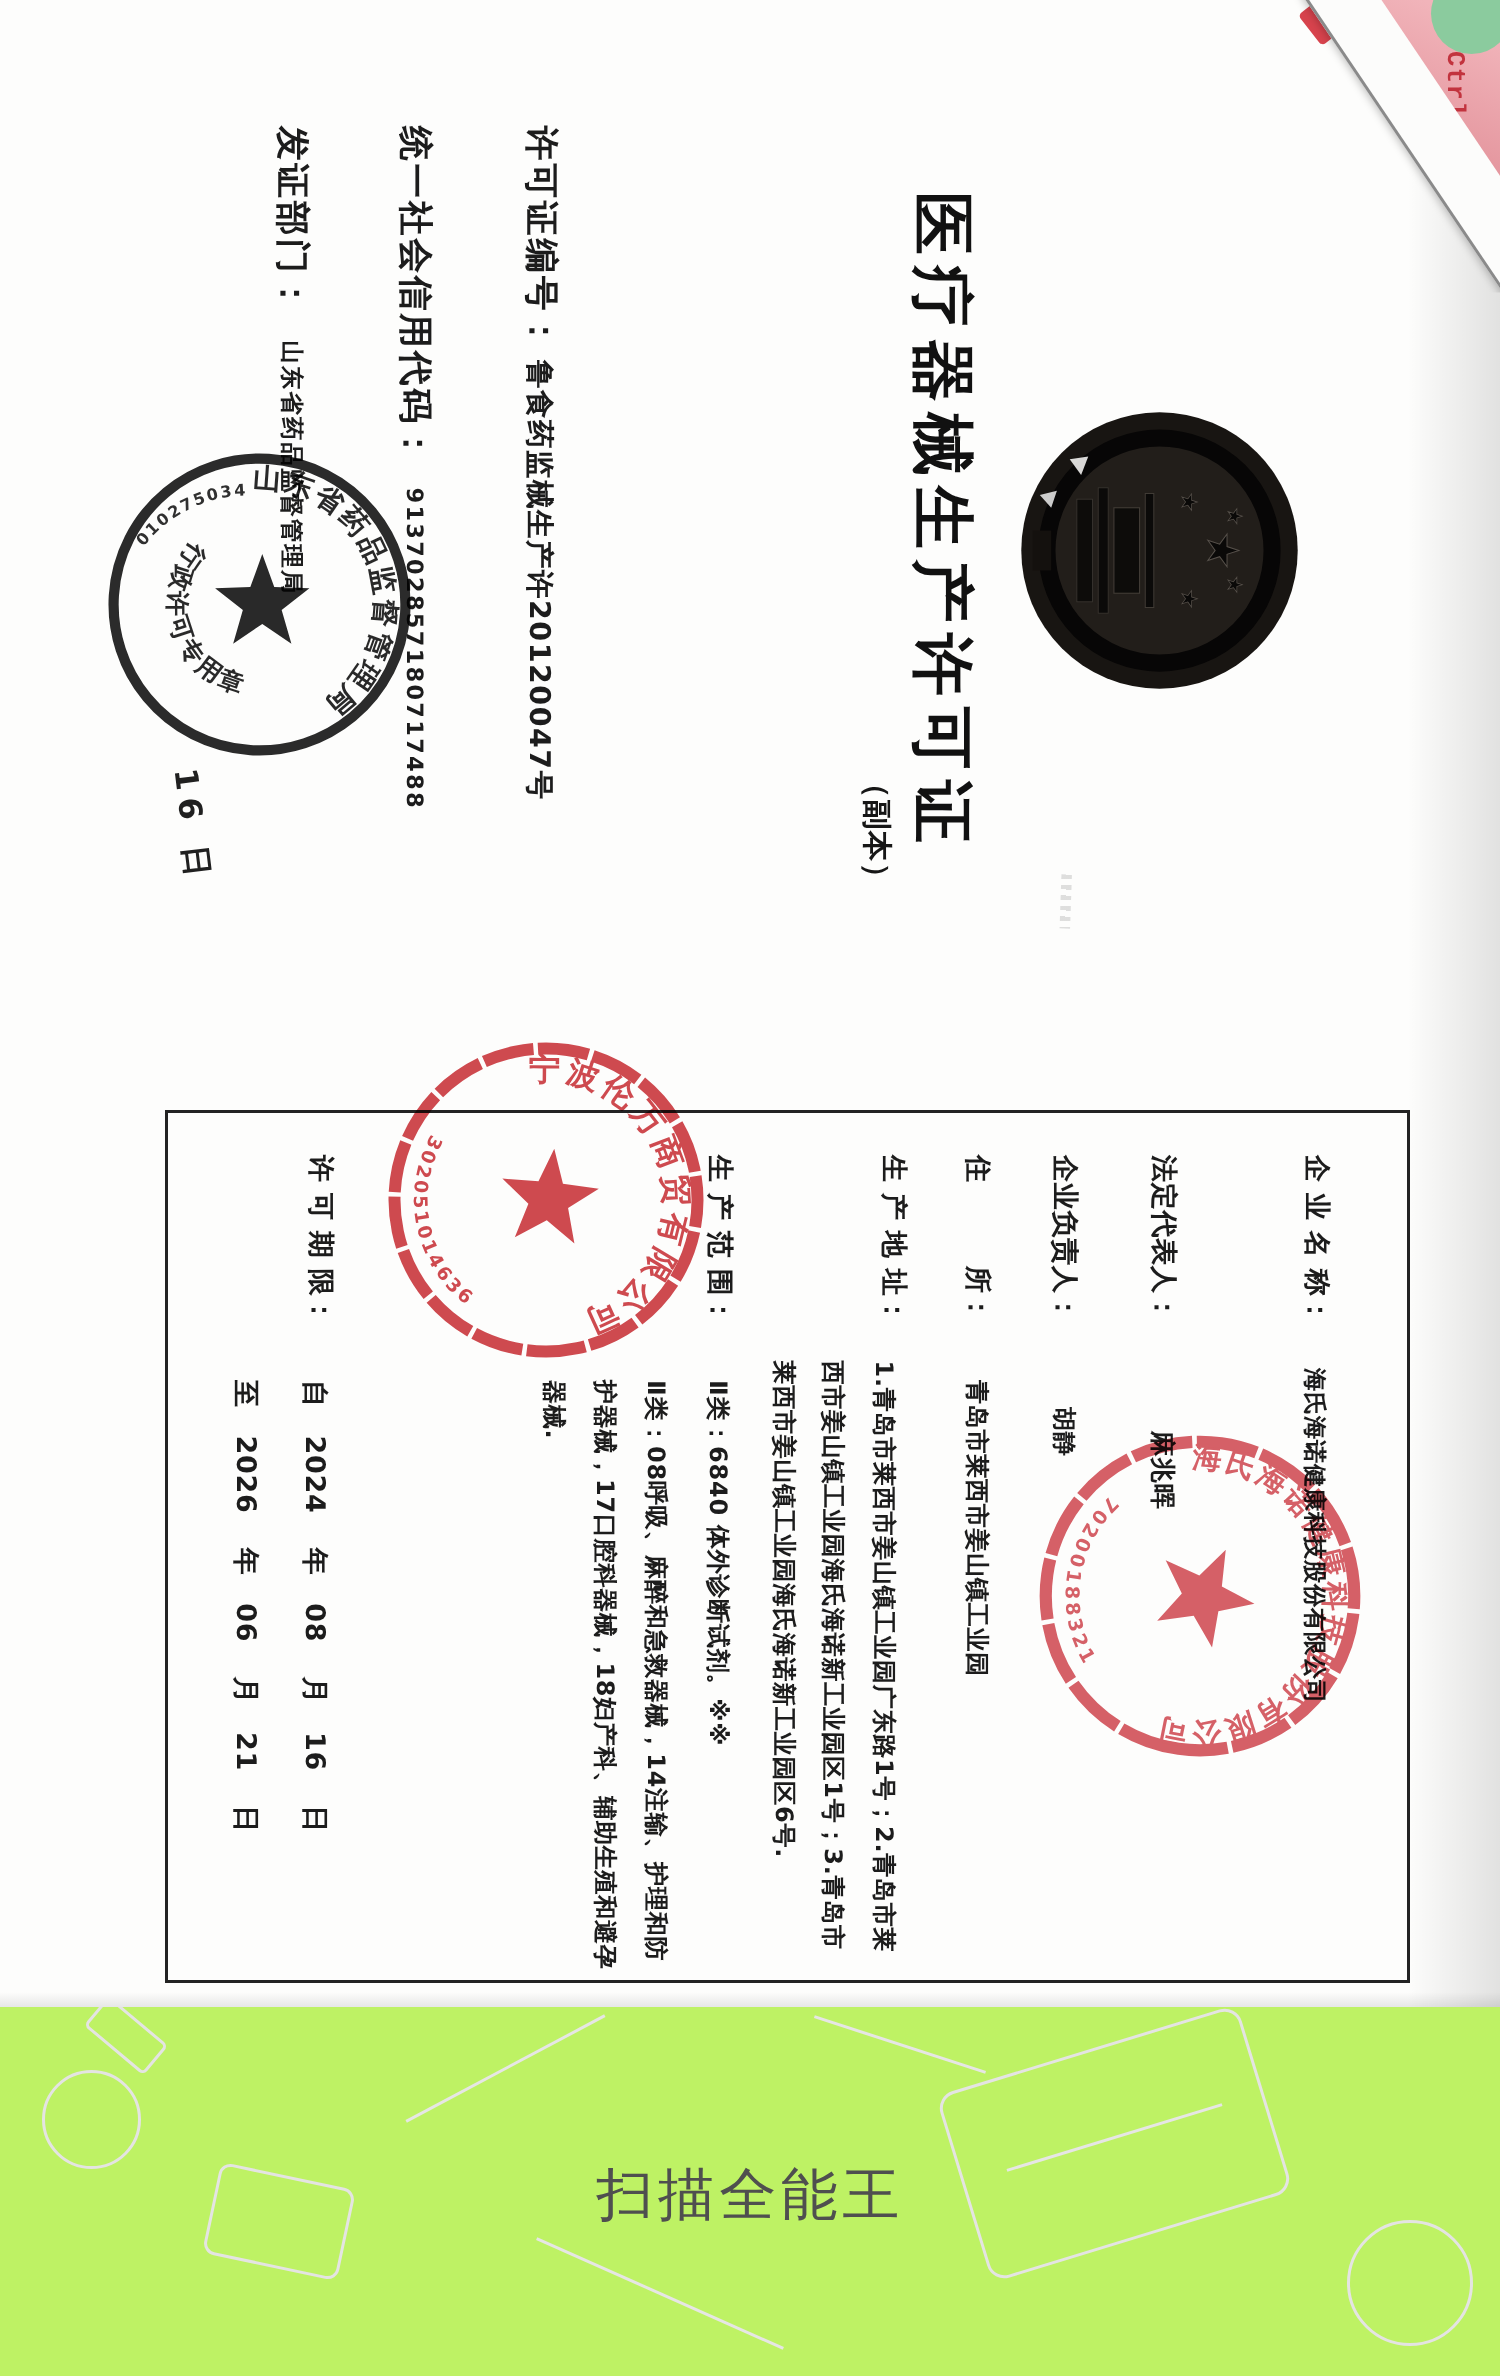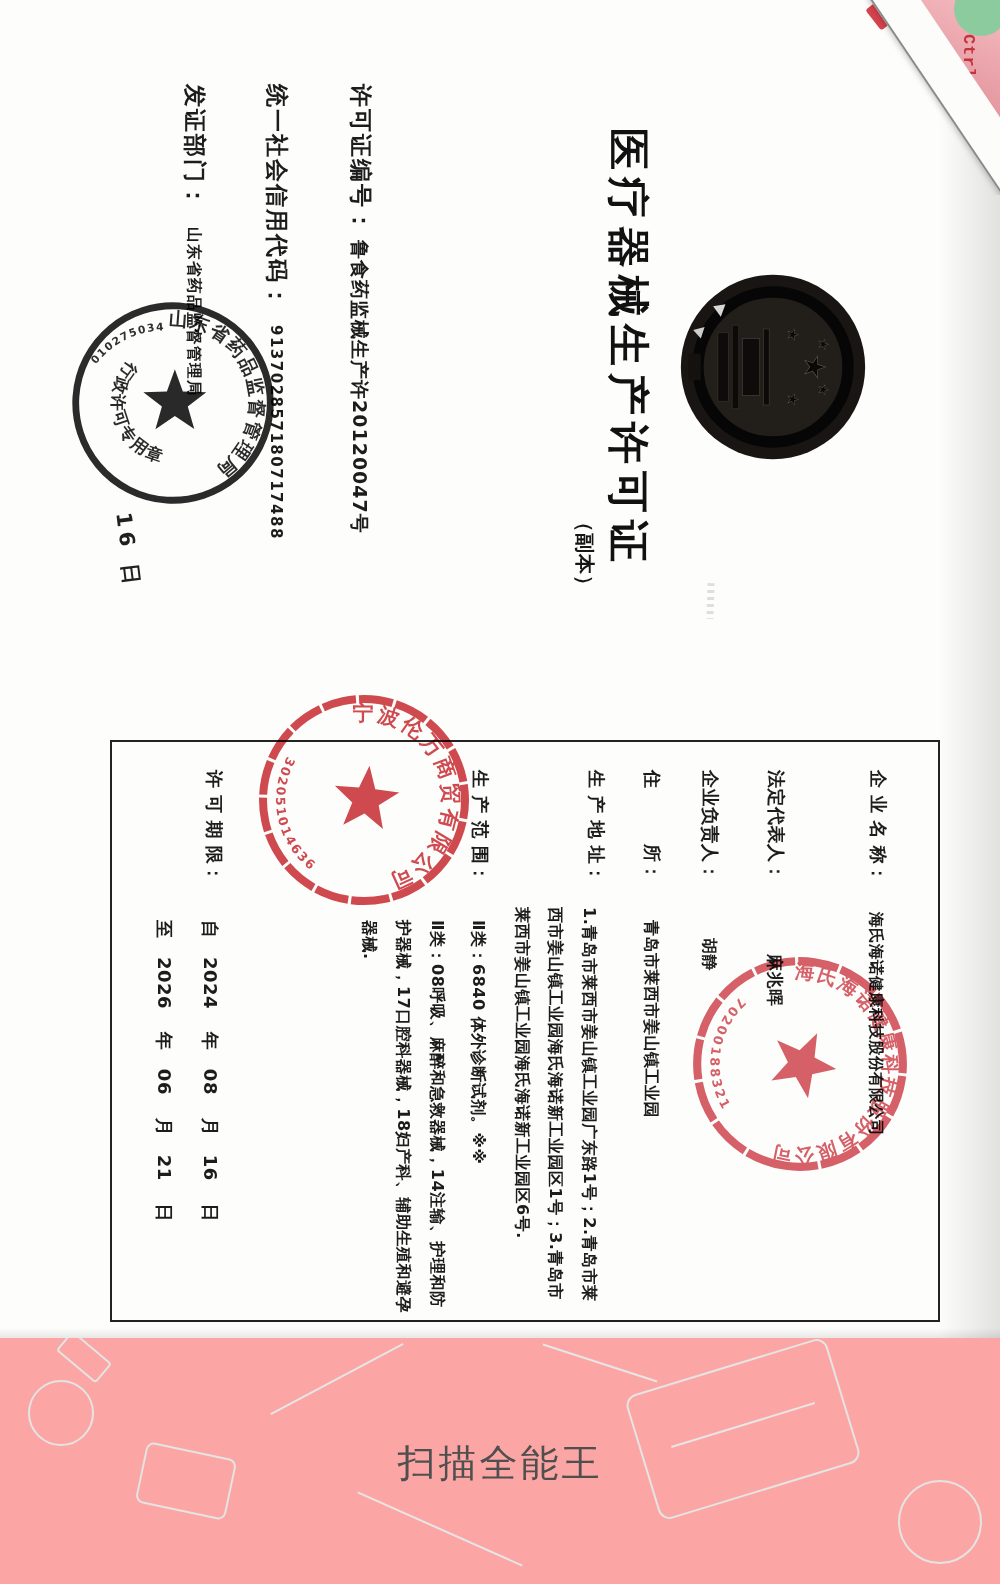--- a/index.html
+++ b/index.html
@@ -34,21 +34,21 @@
   .row-lb{position:absolute;left:28px;font-size:18px;font-weight:700;white-space:nowrap;letter-spacing:.5px;}
   .row-vl{position:absolute;font-size:16px;font-weight:700;letter-spacing:.5px;}
   .wrapv{line-height:33.5px;}
   .period-line{word-spacing:16px;font-size:18px;}
   
   .stamp{mix-blend-mode:multiply;}
   .stamp-issuer{left:296px;top:720px;width:214px;height:214px;transform:rotate(-18deg);opacity:.95;z-index:5;}
   .stamp-trader{left:690px;top:526px;width:220px;height:220px;transform:rotate(-12deg);opacity:.9;z-index:5;}
   .stamp-company{left:952px;top:88px;width:224px;height:224px;transform:rotate(8deg);opacity:.88;z-index:5;}
   
-  .footer-band{position:absolute;left:0;top:1338px;width:1000px;height:246px;background:#fca5a5;z-index:3;overflow:hidden;}
+  .footer-band{position:absolute;left:0;top:1338px;width:1000px;height:246px;background:#bef264;z-index:3;overflow:hidden;}
   .doodle{position:absolute;border:2px solid #e4e4e2;}
   .doodle-line{position:absolute;background:#e6e6e4;height:2px;}
   .watermark{position:absolute;left:50%;transform:translateX(-50%);top:100px;font-size:38px;
     letter-spacing:3px;color:#4f4f4f;font-weight:500;white-space:nowrap;}
   
   .desk-corner{position:absolute;top:0;right:0;width:175px;height:195px;z-index:6;overflow:hidden;}
   .desk-pink{position:absolute;right:0;top:0;width:152px;height:168px;
     background:linear-gradient(205deg,#f1b4ba 10%,#de8790 70%);
     clip-path:polygon(21% 0,100% 0,100% 76%);}
   .desk-green{position:absolute;right:-8px;top:-18px;width:54px;height:54px;border-radius:50%;

